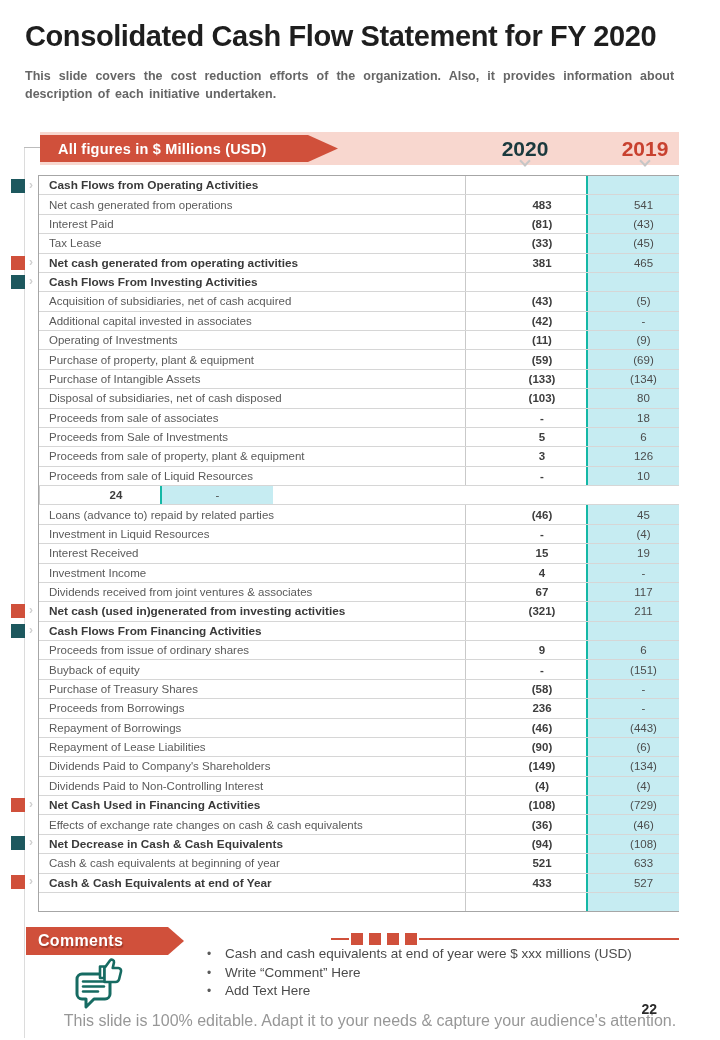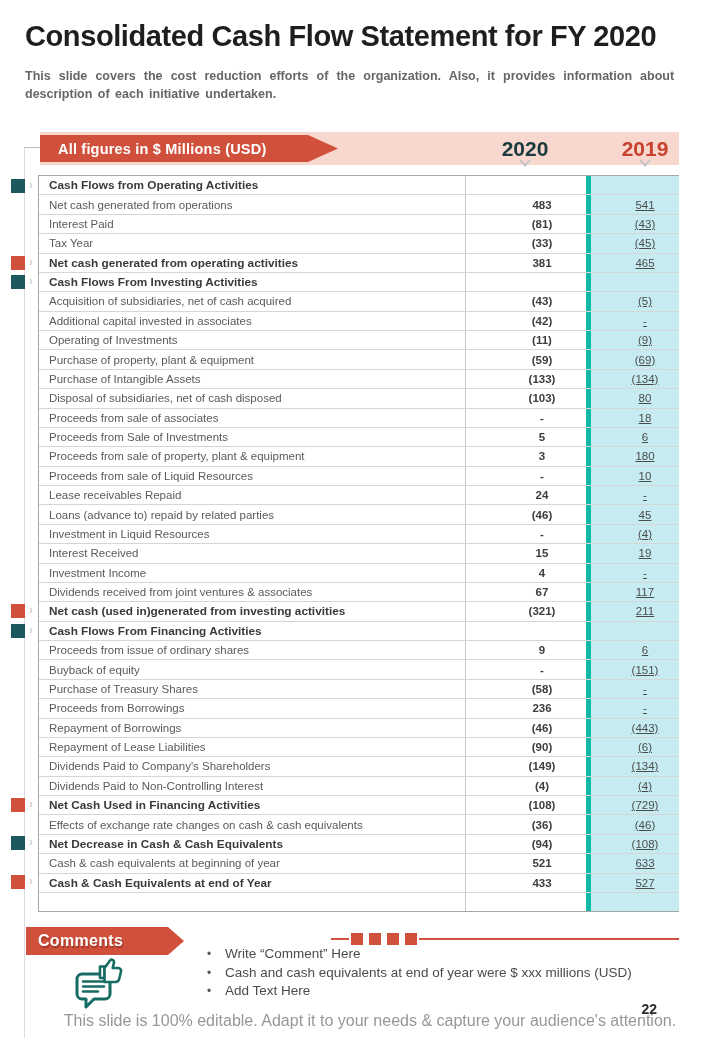--- a/index.html
+++ b/index.html
@@ -34,21 +34,21 @@
   .chev{position:absolute;width:8px;height:8px;border-right:2px solid #c6c6c6;border-bottom:2px solid #c6c6c6;transform:rotate(45deg);}
   .chev-2020{left:521px;top:157px;}
   .chev-2019{left:641px;top:157px;}
 
   .cf-table{position:absolute;left:38px;top:175px;width:662px;height:737px;border:1px solid #a6a6a6;background:#fff;display:flex;flex-direction:column;}
   .trow{flex:1 1 0;display:flex;border-bottom:1px solid #d6d6d6;min-height:0;text-align:center;}
   .trow:last-child{border-bottom:none;}
   .tcell{display:flex;align-items:center;height:100%;font-size:11.5px;color:#5a5a5a;white-space:nowrap;overflow:hidden;}
   .c-label{flex:0 0 426px;padding-left:10px;}
   .c-2020{flex:0 0 121px;justify-content:center;border-left:1px solid #c9c9c9;font-weight:bold;color:#3d3d3d;padding-left:32px;}
-  .c-2019{flex:0 0 113px;justify-content:center;border-left:5px solid #14b8a6;background:var(--col2019-bg);color:#4c4c4c;text-decoration:underline;}
+  .c-2019{flex:0 0 113px;justify-content:center;border-left:2px solid #14b8a6;background:var(--col2019-bg);color:#4c4c4c;}
   .trow.bold .c-label{font-weight:bold;color:#3a3a3a;font-size:11.8px;}
 
   .marker{position:absolute;left:11px;width:14px;height:14px;}
   .marker.teal{background:var(--accent-teal);}
   .marker.red{background:var(--accent-red);}
   .marker::after{content:"›";position:absolute;right:-8px;top:0;line-height:13px;color:#cfcfcf;font-size:12px;font-weight:bold;}
 
   .comments-banner{position:absolute;left:26px;top:927px;width:158px;height:28px;background:var(--accent-red);
     clip-path:polygon(0 0,calc(100% - 16px) 0,100% 50%,calc(100% - 16px) 100%,0 100%);
     color:#fff;font-weight:bold;font-size:16px;line-height:28px;padding-left:12px;letter-spacing:.3px;
@@ -101,21 +101,21 @@
         <div class="tcell c-label">Net cash generated from operations</div>
         <div class="tcell c-2020">483</div>
         <div class="tcell c-2019">541</div>
       </div>
       <div class="trow">
         <div class="tcell c-label">Interest Paid</div>
         <div class="tcell c-2020">(81)</div>
         <div class="tcell c-2019">(43)</div>
       </div>
       <div class="trow">
-        <div class="tcell c-label">Tax Year</div>
+        <div class="tcell c-label">Tax Lease</div>
         <div class="tcell c-2020">(33)</div>
         <div class="tcell c-2019">(45)</div>
       </div>
       <div class="trow bold">
         <div class="tcell c-label">Net cash generated from operating activities</div>
         <div class="tcell c-2020">381</div>
         <div class="tcell c-2019">465</div>
       </div>
       <div class="trow bold">
         <div class="tcell c-label">Cash Flows From Investing Activities</div>
@@ -158,29 +158,28 @@
         <div class="tcell c-2019">18</div>
       </div>
       <div class="trow">
         <div class="tcell c-label">Proceeds from Sale of Investments</div>
         <div class="tcell c-2020">5</div>
         <div class="tcell c-2019">6</div>
       </div>
       <div class="trow">
         <div class="tcell c-label">Proceeds from sale of property, plant &amp; equipment</div>
         <div class="tcell c-2020">3</div>
-        <div class="tcell c-2019">180</div>
+        <div class="tcell c-2019">126</div>
       </div>
       <div class="trow">
         <div class="tcell c-label">Proceeds from sale of Liquid Resources</div>
         <div class="tcell c-2020">-</div>
         <div class="tcell c-2019">10</div>
       </div>
       <div class="trow">
-        <div class="tcell c-label">Lease receivables Repaid</div>
         <div class="tcell c-2020">24</div>
         <div class="tcell c-2019">-</div>
       </div>
       <div class="trow">
         <div class="tcell c-label">Loans (advance to) repaid by related parties</div>
         <div class="tcell c-2020">(46)</div>
         <div class="tcell c-2019">45</div>
       </div>
       <div class="trow">
         <div class="tcell c-label">Investment in Liquid Resources</div>
@@ -309,21 +308,21 @@
       <path d="M13 50 L13 42 H9 a5 5 0 0 1 -5 -5 V22 a5 5 0 0 1 5 -5 H32 a5 5 0 0 1 5 5 V37 a5 5 0 0 1 -5 5 H21 Z" fill="#fff"></path>
       <line x1="10" y1="24.5" x2="31" y2="24.5" stroke-width="2.4"></line>
       <line x1="10" y1="29.5" x2="31" y2="29.5" stroke-width="2.4"></line>
       <line x1="10" y1="34.5" x2="25" y2="34.5" stroke-width="2.4"></line>
       <path d="M27 21 V9.5 h4.5 V21 z" fill="#fff" stroke-width="2.6"></path>
       <path d="M31.5 11 l5.5 -7.5 a2.3 2.3 0 0 1 4 1.9 l-1.3 5.6 h5.6 a2.8 2.8 0 0 1 2.7 3.5 l-1.9 7.8 a3.6 3.6 0 0 1 -3.5 2.7 H31.5 Z" fill="#fff" stroke-width="2.6"></path>
     </g>
   </svg>
 
   <ul class="bullets" id="bullets">
+      <li>Cash and cash equivalents at end of year were $ xxx millions (USD)</li>
       <li>Write “Comment” Here</li>
-      <li>Cash and cash equivalents at end of year were $ xxx millions (USD)</li>
       <li>Add Text Here</li>
     </ul>
 
   <div class="footer-note">This slide is 100% editable. Adapt it to your needs &amp; capture your audience's attention.</div>
   <div class="page-number">22</div>
 
 </div>
 
 </body></html>

